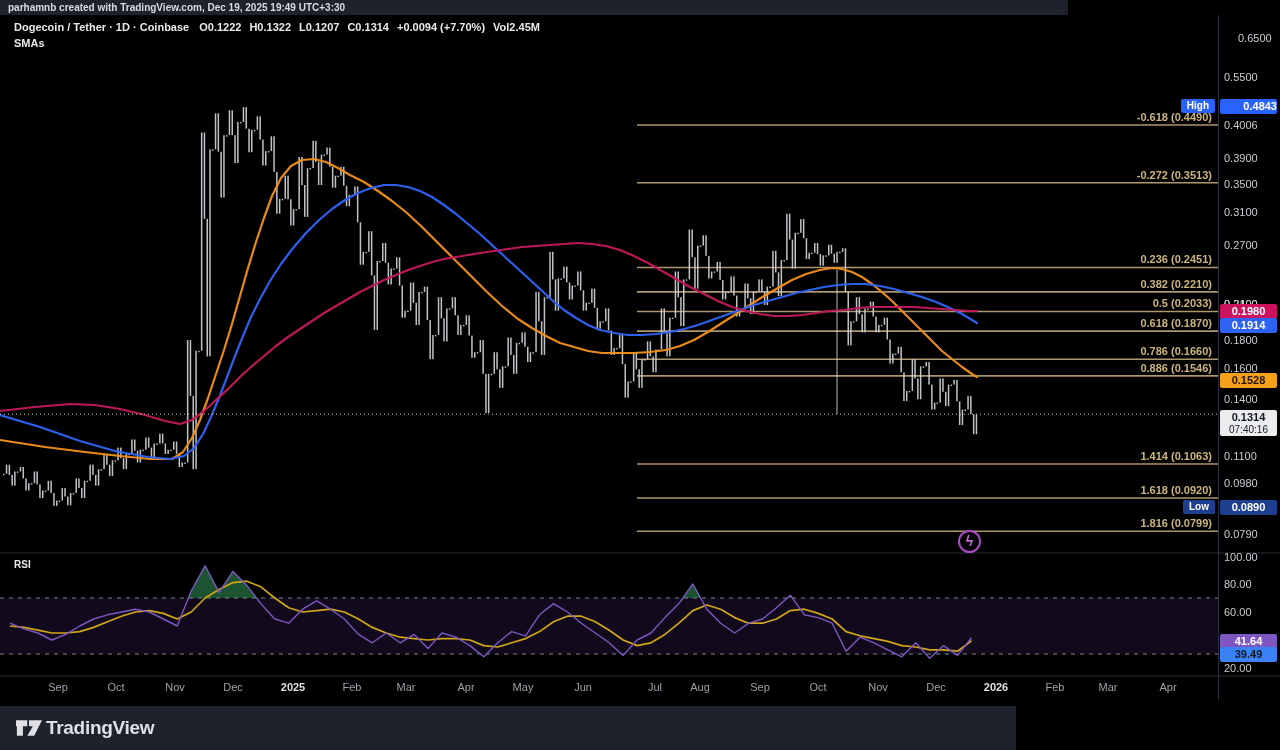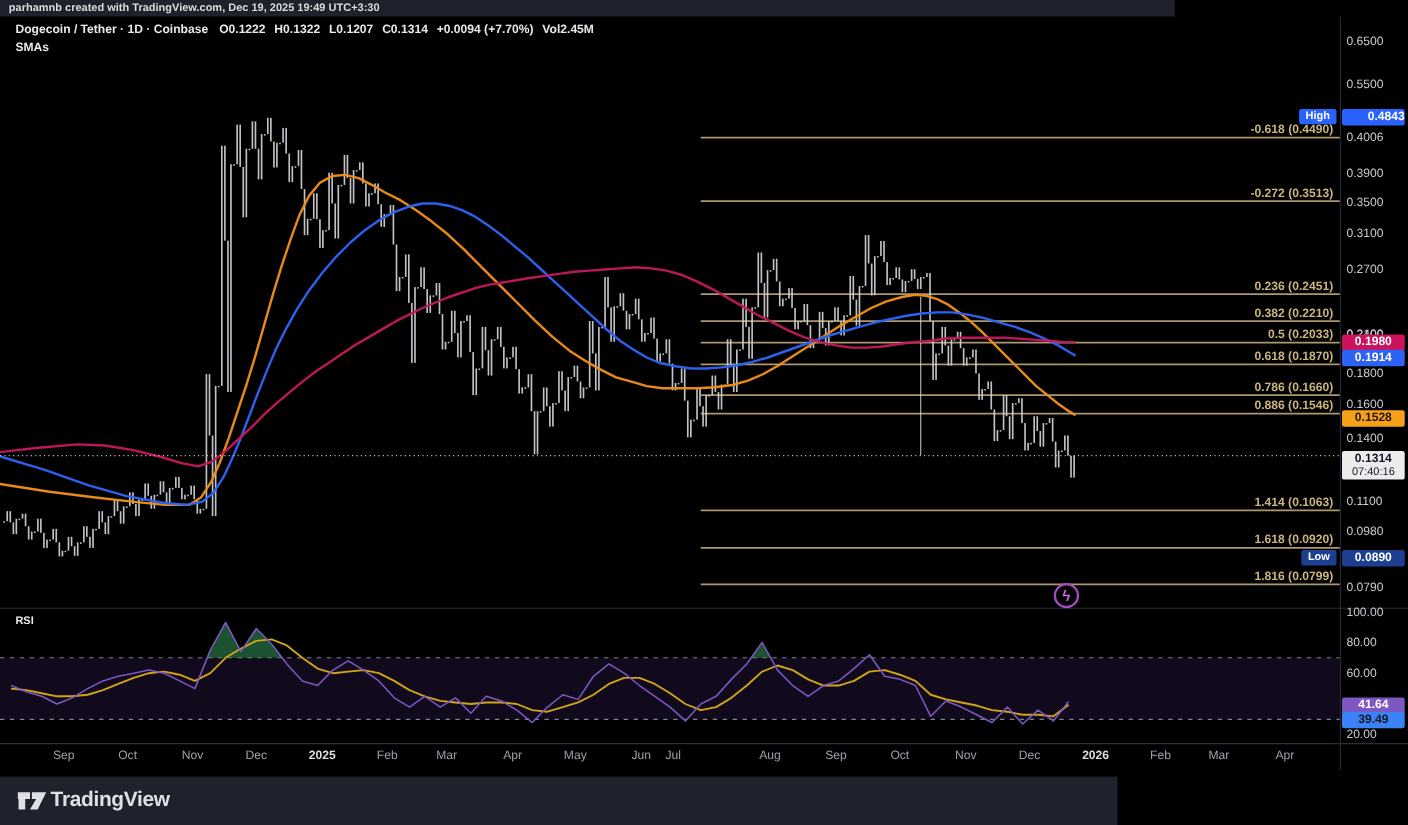--- a/index.html
+++ b/index.html
@@ -430,21 +430,21 @@
     <line x1="1218.5" y1="15" x2="1218.5" y2="700" stroke="#2A2E39" stroke-width="1"></line>
   </svg>
 
 <div class="lg1">
   <span class="t">Dogecoin / Tether · 1D · Coinbase</span><span id="ohlc-wrap"><span class="g">O0.1222</span><span class="g">H0.1322</span><span class="g">L0.1207</span><span class="g">C0.1314</span></span><span class="g">+0.0094 (+7.70%)</span><span>Vol</span><span>2.45M</span>
 </div>
 <div class="lg2">SMAs</div>
 <div class="rsi-title">RSI</div>
 
 <div id="price-axis">
-    <div class="tick" style="top: 38px;">0.6500</div>
+    <div class="tick" style="top: 38px; margin-left: 14px;">0.6500</div>
     <div class="tick" style="top: 77px;">0.5500</div>
     <div class="tick" style="top: 125px;">0.4006</div>
     <div class="tick" style="top: 158px;">0.3900</div>
     <div class="tick" style="top: 184px;">0.3500</div>
     <div class="tick" style="top: 212px;">0.3100</div>
     <div class="tick" style="top: 245px;">0.2700</div>
     <div class="tick" style="top: 284px; margin-top: 20px;">0.2400</div>
     <div class="tick" style="top: 304px;">0.2100</div>
     <div class="tick" style="top: 340px;">0.1800</div>
     <div class="tick" style="top: 368px;">0.1600</div>
@@ -478,21 +478,21 @@
     <div class="tlabel" style="left: 58px;">Sep</div>
     <div class="tlabel" style="left: 116px;">Oct</div>
     <div class="tlabel" style="left: 175px;">Nov</div>
     <div class="tlabel" style="left: 233px;">Dec</div>
     <div class="tlabel year" style="left: 293px;">2025</div>
     <div class="tlabel" style="left: 352px;">Feb</div>
     <div class="tlabel" style="left: 406px;">Mar</div>
     <div class="tlabel" style="left: 466px;">Apr</div>
     <div class="tlabel" style="left: 523px;">May</div>
     <div class="tlabel" style="left: 583px;">Jun</div>
-    <div class="tlabel" style="left: 612px; text-align: right;">Jul</div>
+    <div class="tlabel" style="left: 655px; text-align: right;">Jul</div>
     <div class="tlabel" style="left: 700px;">Aug</div>
     <div class="tlabel" style="left: 760px;">Sep</div>
     <div class="tlabel" style="left: 818px;">Oct</div>
     <div class="tlabel" style="left: 878px;">Nov</div>
     <div class="tlabel" style="left: 936px;">Dec</div>
     <div class="tlabel year" style="left: 996px;">2026</div>
     <div class="tlabel" style="left: 1055px;">Feb</div>
     <div class="tlabel" style="left: 1108px;">Mar</div>
     <div class="tlabel" style="left: 1168px;">Apr</div>
   </div>

